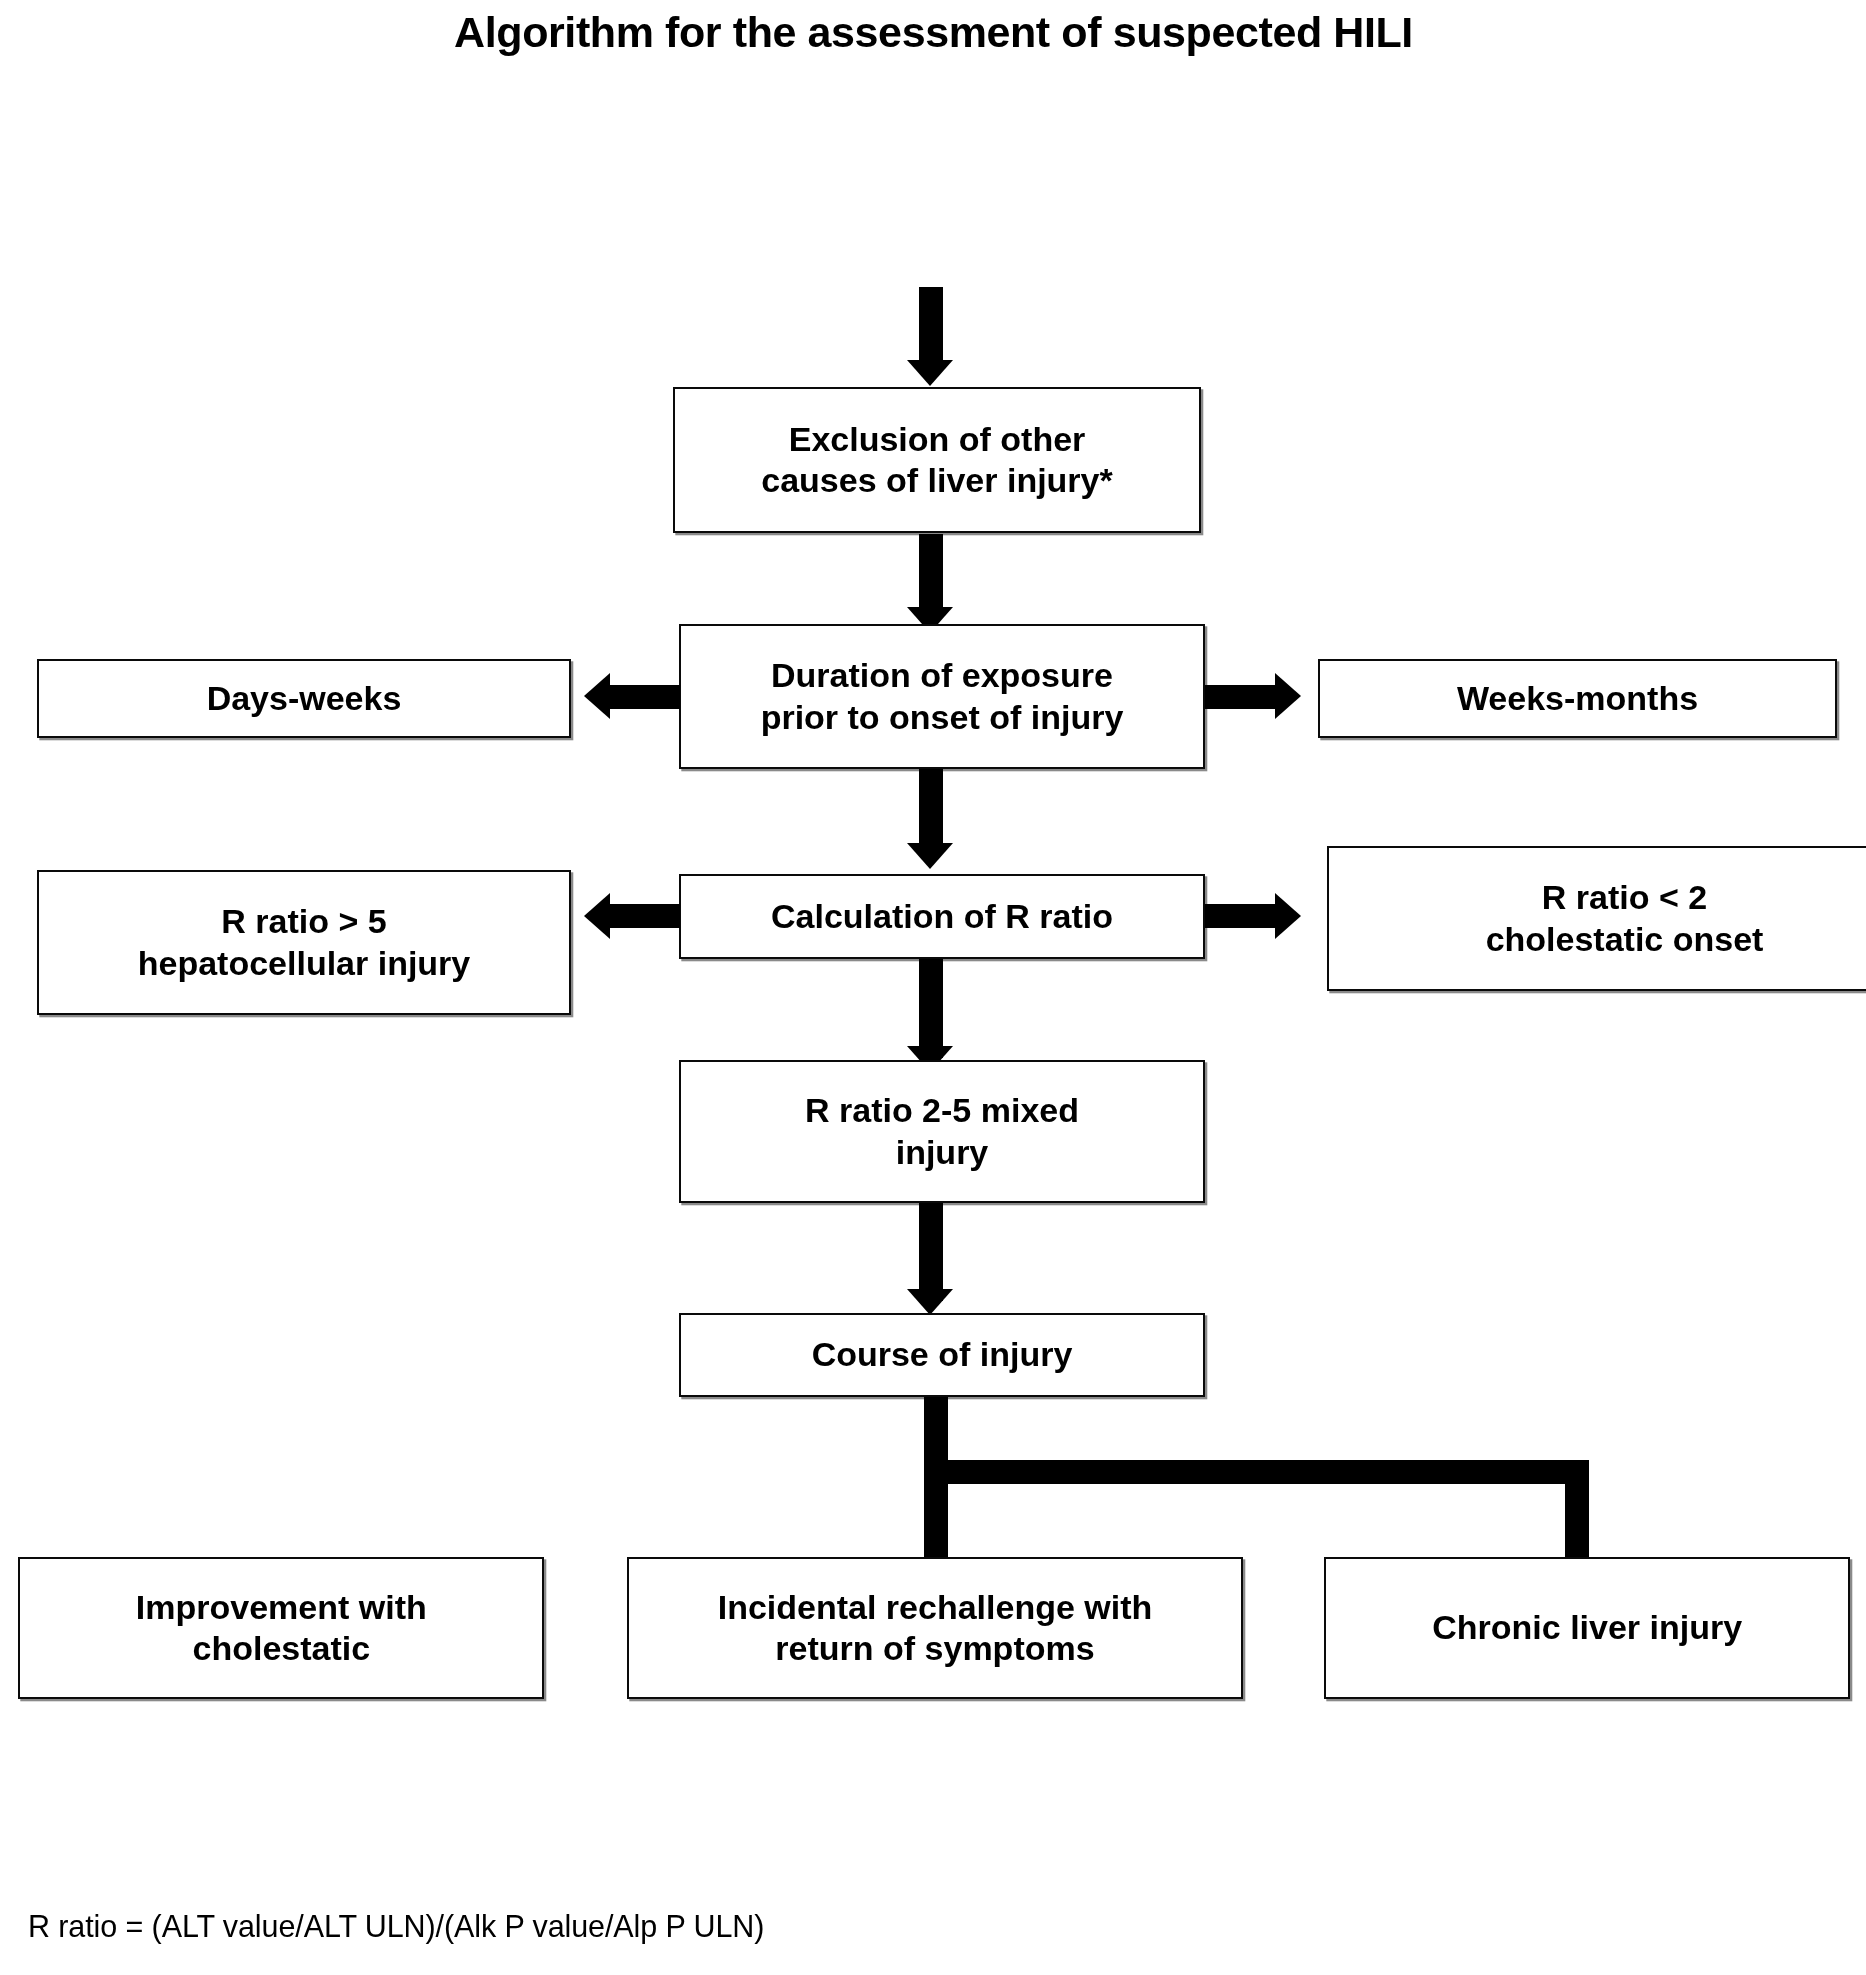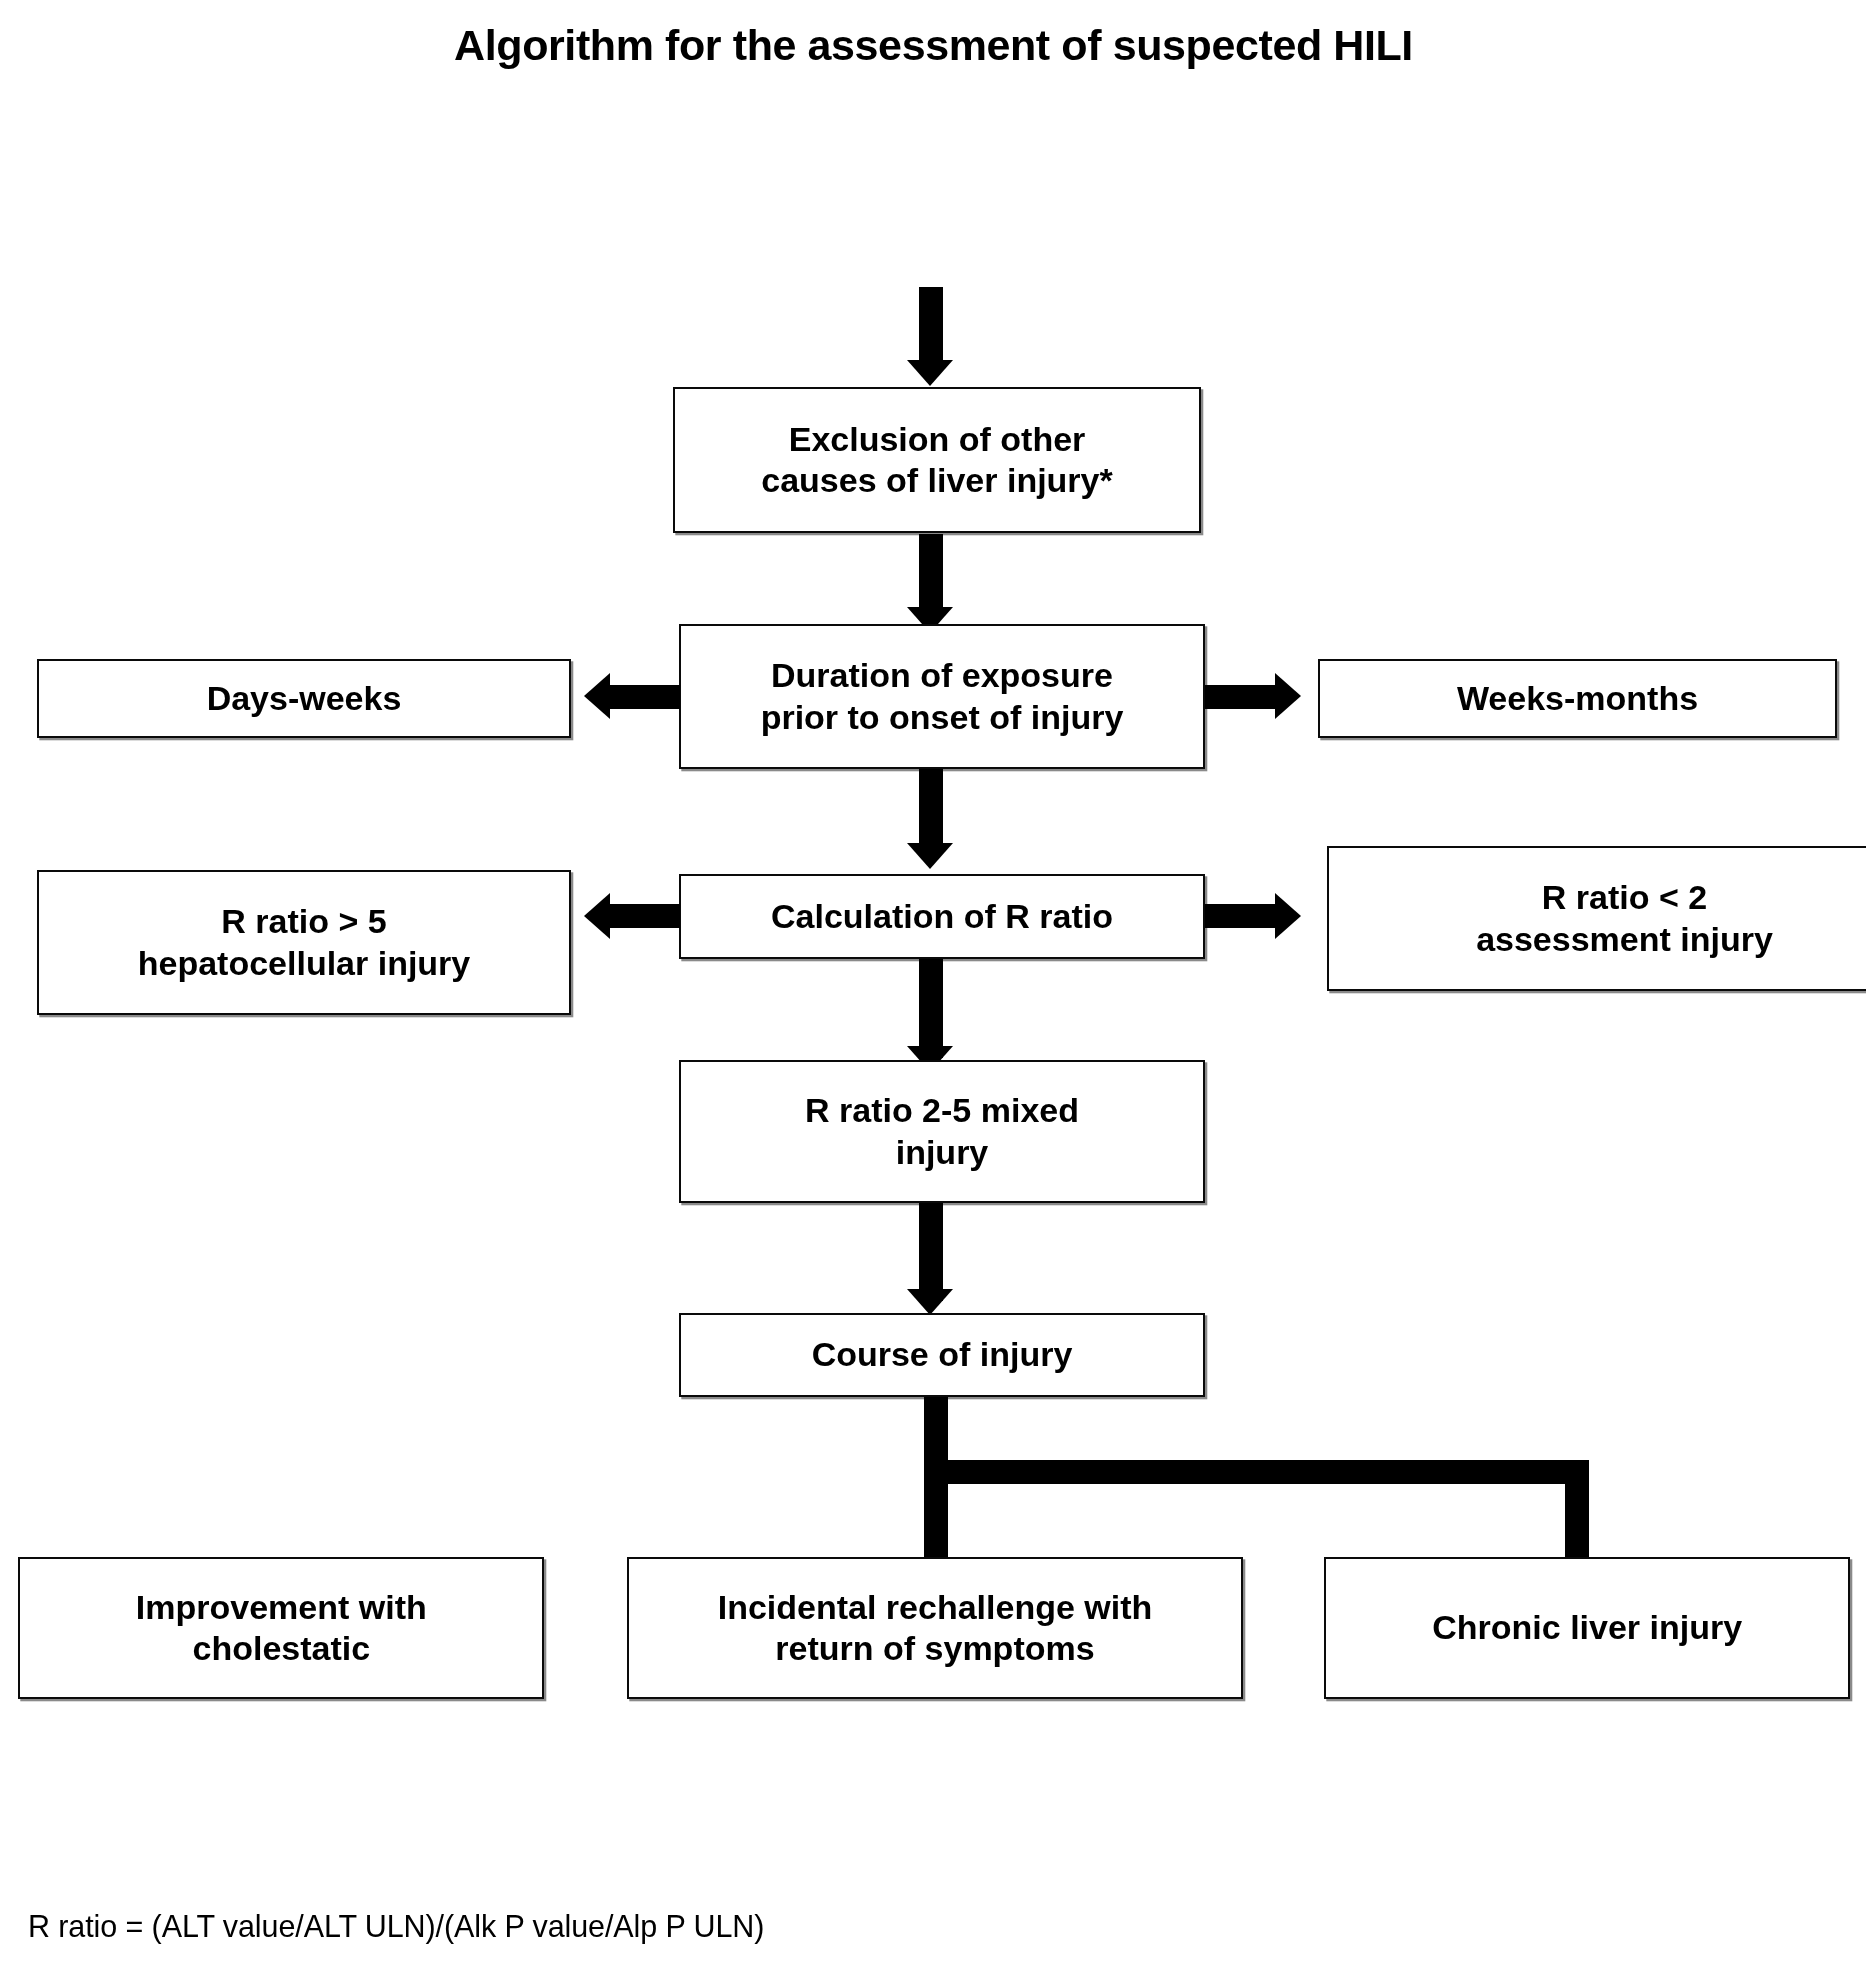--- a/index.html
+++ b/index.html
@@ -16,21 +16,21 @@
     width: 1867px;
     height: 1975px;
     background: #ffffff;
     overflow: hidden;
   }
 
   
   .title {
     position: absolute;
     left: 0;
-    top: 21px;
+    top: 8px;
     width: 1867px;
     text-align: center;
     font-size: 43px;
     font-weight: bold;
     letter-spacing: -0.4px;
   }
 
   
   .box {
     position: absolute;
@@ -156,21 +156,21 @@
   <div class="box" style="left:37px; top:853px; width:534px; height:145px;margin-top:17px;">
     <div>
       <span>R ratio &gt; 5</span>
       <span>hepatocellular injury</span>
     </div>
   </div>
 
   <div class="box" style="left:1327px; top:846px; width:595px; height:145px;">
     <div>
       <span>R ratio &lt; 2</span>
-      <span>assessment injury</span>
+      <span>cholestatic onset</span>
     </div>
   </div>
 
   <div class="arrow-v" style="left:919px; top:959px; width:24.4px; height:99px;"></div>
   <div class="arrow-head-down" style="left:907px; top:1046px;"></div>
 
   <div class="box" style="left:679px; top:1060px; width:526px; height:143px;">
     <div>
       <span>R ratio 2-5 mixed</span>
       <span>injury</span>

